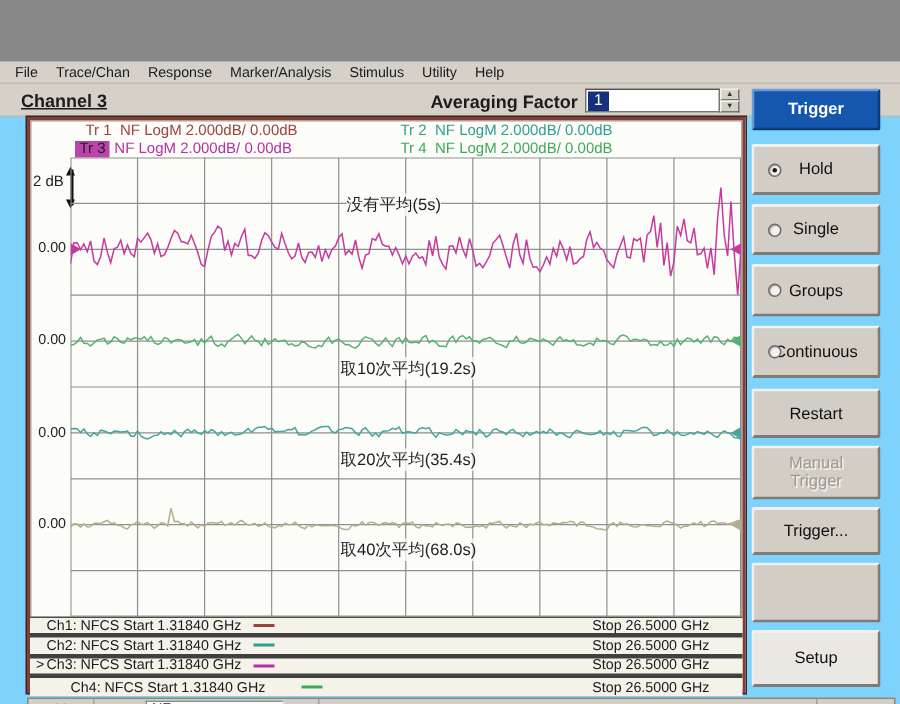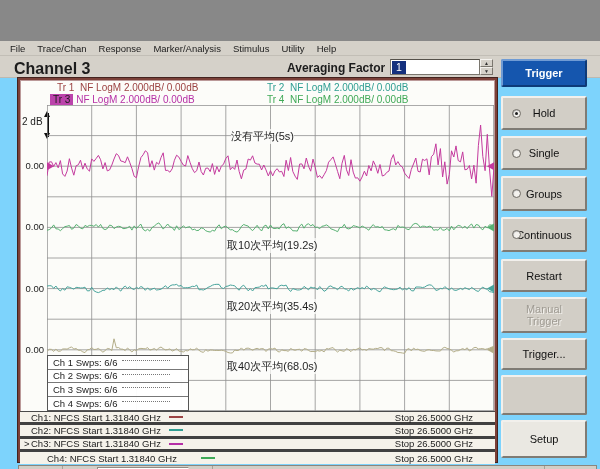--- a/index.html
+++ b/index.html
@@ -8,21 +8,21 @@
             font-family:"Liberation Sans", sans-serif; color:#1c1c1c;margin-top:41px; }
 
   
   .menubar { position:absolute; left:0; top:0; width:100%; height:15px; display:flex; align-items:center;
              padding-left:4px; font-size:9.5px; border-bottom:1px solid #c2beb6; background:#d5d1c9; }
   .menubar span { padding:0 6px; white-space:nowrap; }
 
   
   .channelbar { position:absolute; left:0; top:15px; width:100%; height:22px; background:#d5d1c9;
                 border-bottom:1px solid #bdb9b1; }
-  .chan-title { position:absolute; left:14px; top:4px; font-size:16px; font-weight:600; }
+  .chan-title { position:absolute; left:14px; top:4px; font-size:12px; font-weight:600;text-decoration:underline; }
   .avg-label  { position:absolute; left:287px; top:5px; font-size:12px; font-weight:600; }
   .avg-input  { position:absolute; left:390px; top:3px; width:90px; height:16px; background:#fff;
                 border:1px solid #7a766e; border-top-color:#55514a; font-size:10.5px; display:flex; align-items:center; }
   .avg-value  { background:#14307e; color:#fff; padding:0 4px; margin-left:1px; line-height:13px; }
   .avg-spinner{ position:absolute; left:480px; top:3px; width:13px; height:16px; display:flex; flex-direction:column; }
   .spin-btn   { flex:1; background:#d5d1c9; border:1px solid; border-color:#f4f2ee #7a766e #7a766e #f4f2ee;
                 font-size:5px; line-height:6px; text-align:center; color:#333; }
 
   
   .gwin { position:absolute; left:18px; top:37px; width:479px; height:384px; background:#fcfcf9;
@@ -170,38 +170,20 @@
           <polyline points="0.0,246.5 2.2,244.2 4.5,244.4 6.7,246.4 8.9,244.2 11.2,246.3 13.4,246.1 15.6,244.0 17.9,243.9 20.1,244.1 22.4,242.8 24.6,241.9 26.8,244.1 29.1,243.5 31.3,245.2 33.5,245.3 35.8,246.9 38.0,247.6 40.2,244.9 42.5,244.4 44.7,242.6 46.9,244.5 49.2,244.3 51.4,243.4 53.6,245.2 55.9,247.2 58.1,245.6 60.3,243.5 62.6,243.8 64.8,245.6 67.0,233.8 69.3,242.8 71.5,242.5 73.8,244.1 76.0,244.2 78.2,245.6 80.5,243.0 82.7,244.9 84.9,247.0 87.2,244.7 89.4,245.7 91.6,243.8 93.9,243.4 96.1,243.6 98.3,243.8 100.6,242.6 102.8,245.1 105.0,244.5 107.3,243.5 109.5,245.1 111.8,243.1 114.0,242.0 116.2,243.7 118.5,244.9 120.7,244.6 122.9,243.9 125.2,246.0 127.4,245.2 129.6,243.6 131.9,246.1 134.1,246.3 136.3,247.0 138.6,245.5 140.8,246.0 143.0,243.8 145.3,244.8 147.5,244.7 149.7,243.2 152.0,245.3 154.2,246.7 156.4,247.4 158.7,244.7 160.9,246.2 163.2,245.0 165.4,245.1 167.6,245.5 169.9,245.4 172.1,245.5 174.3,245.2 176.6,245.6 178.8,246.4 181.0,247.5 183.3,248.0 185.5,247.9 187.7,245.0 190.0,245.6 192.2,245.1 194.4,242.9 196.7,245.2 198.9,243.4 201.2,243.1 203.4,244.0 205.6,245.2 207.9,244.0 210.1,243.3 212.3,244.3 214.6,243.5 216.8,243.9 219.0,246.5 221.3,244.0 223.5,243.7 225.7,244.0 228.0,243.1 230.2,246.1 232.4,247.1 234.7,244.8 236.9,245.6 239.1,245.6 241.4,246.3 243.6,243.5 245.8,244.6 248.1,245.3 250.3,244.5 252.6,244.3 254.8,246.2 257.0,243.7 259.3,244.0 261.5,245.4 263.7,246.6 266.0,246.4 268.2,246.7 270.4,245.6 272.7,246.1 274.9,245.4 277.1,246.9 279.4,243.5 281.6,244.0 283.8,243.1 286.1,242.6 288.3,245.1 290.6,247.0 292.8,245.1 295.0,245.8 297.3,246.3 299.5,243.6 301.7,244.8 304.0,246.6 306.2,244.3 308.4,244.9 310.7,243.7 312.9,242.9 315.1,244.9 317.4,244.5 319.6,245.4 321.8,243.6 324.1,244.0 326.3,244.2 328.5,243.4 330.8,243.5 333.0,242.6 335.3,242.8 337.5,245.7 339.7,243.2 342.0,243.2 344.2,245.7 346.4,245.8 348.7,246.4 350.9,247.5 353.1,247.6 355.4,248.0 357.6,248.3 359.8,244.5 362.1,243.6 364.3,245.9 366.5,243.2 368.8,244.6 371.0,244.1 373.2,245.5 375.5,246.1 377.7,246.3 379.9,245.0 382.2,244.7 384.4,245.5 386.7,245.5 388.9,245.9 391.1,246.0 393.4,246.0 395.6,243.2 397.8,242.3 400.1,243.4 402.3,243.9 404.5,245.3 406.8,247.0 409.0,245.8 411.2,245.8 413.5,244.6 415.7,243.6 417.9,244.7 420.2,242.8 422.4,246.0 424.6,244.7 426.9,242.7 429.1,242.4 431.4,244.0 433.6,243.7 435.8,243.6 438.1,244.4 440.3,243.8 442.5,243.1 444.8,242.1 447.0,241.8" fill="none" stroke="#b3ad88" stroke-width="1"></polyline>
           <polygon points="447,240.8 447,248.8 440,244.8" fill="#b3ad88"></polygon>
         </svg>
     </div>
 
     <div class="annot" style="left:211px; top:49px;">没有平均(5s)</div>
     <div class="annot" style="left:207px; top:158px;">取10次平均(19.2s)</div>
     <div class="annot" style="left:207px; top:219px;">取20次平均(35.4s)</div>
     <div class="annot" style="left:207px; top:279px;">取40次平均(68.0s)</div>
 
-    <div class="sweep-table">
-      <div class="sweep-row">
-          <span>Ch 1  Swps: 6/6</span>
-          <span class="sweep-dots"></span>
-        </div>
-      <div class="sweep-row">
-          <span>Ch 2  Swps: 6/6</span>
-          <span class="sweep-dots"></span>
-        </div>
-      <div class="sweep-row">
-          <span>Ch 3  Swps: 6/6</span>
-          <span class="sweep-dots"></span>
-        </div>
-      <div class="sweep-row">
-          <span>Ch 4  Swps: 6/6</span>
-          <span class="sweep-dots"></span>
-        </div>
-    </div>
 
     <div class="freq-rows">
       <div class="freq-row">
         <span class="freq-prefix"></span>
         <span>Ch1: NFCS Start  1.31840 GHz</span>
         <span class="freq-dash" style="background: rgb(156, 67, 67);"></span>
         <span class="freq-spacer"></span>
         <span>Stop  26.5000 GHz</span>
       </div>
       <div class="freq-row">

